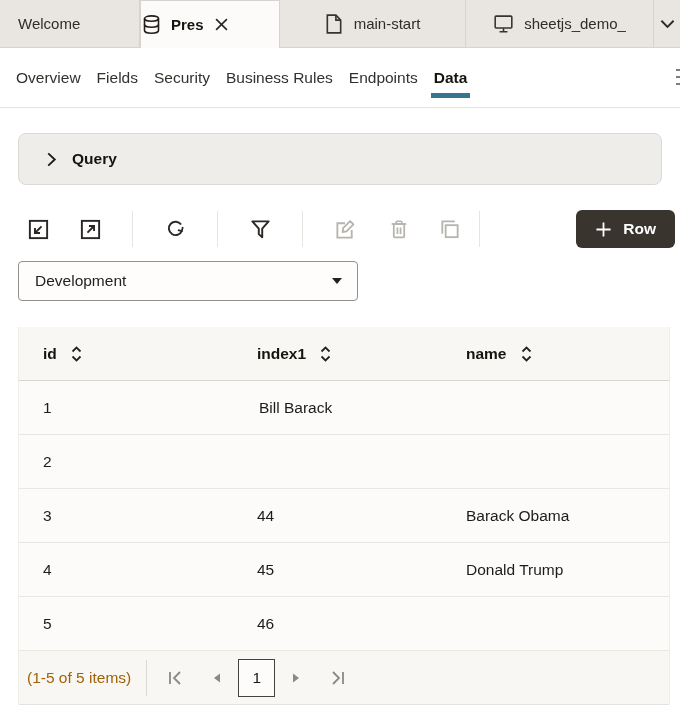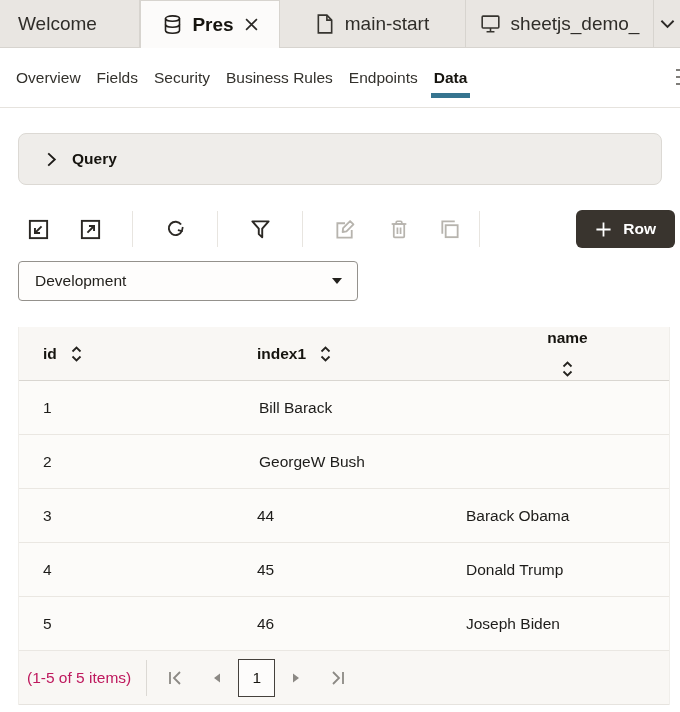--- a/index.html
+++ b/index.html
@@ -1,24 +1,24 @@
 <!DOCTYPE html>
 <html><head>
 <meta charset="utf-8">
 <style>
   * { margin:0; padding:0; box-sizing:border-box; }
   html,body { width:680px; height:712px; background:#fff; overflow:hidden;
     font-family:"Liberation Sans", sans-serif; color:#1d1b19; }
 
   
   .tabbar { display:flex; height:48px; background:#e9e6e2; align-items:stretch; }
-  .tab { display:flex; align-items:center; font-size:19px; color:#2f2d29;
+  .tab { display:flex; align-items:center; font-size:15px; color:#2f2d29;
          border-bottom:1px solid #d7d4cf; cursor:default; }
   .tab.welcome { width:140px; padding-left:18px; border-right:1px solid #d7d4cf; }
-  .tab.active { width:140px; justify-content:center; gap:9px; background:#fcfbfa;
+  .tab.active { width:140px; gap:9px; background:#fcfbfa;
         border:1px solid #d7d4cf; border-bottom:none; font-weight:700; color:#16140f; }
   .tab.t-main { width:186px; justify-content:center; gap:11px; border-right:1px solid #d7d4cf; }
   .tab.t-sheet { width:188px; justify-content:center; gap:10px; border-right:1px solid #d7d4cf; }
   .tab-filler { flex:1; display:flex; align-items:center; justify-content:center;
         border-bottom:1px solid #d7d4cf; }
   .close-x { margin-left:2px; display:flex; align-items:center; }
 
   
   .subnav { position:relative; height:60px; display:flex; align-items:center;
         gap:16px; padding:0 16px; background:#fff; border-bottom:1px solid #e6e3de; }
@@ -58,28 +58,28 @@
         border-right:5.5px solid transparent; border-top:6.5px solid #23211d; }
 
   
   .grid { margin:26px 10px 0 18px; border-left:1px solid #f0eeea;
         border-right:1px solid #f0eeea; }
   .thead, .trow { display:grid; grid-template-columns:222px 207px 1fr;
         align-items:center; height:54px; }
   .thead { background:#f9f7f4; border-bottom:1px solid #d9d6d1; }
   .th { display:flex; align-items:center; gap:13px; font-weight:700;
         font-size:15.5px; color:#16140f; cursor:pointer; }
-  .c1 { padding-left:24px; } .c2 { padding-left:16px; } .c3 { padding-left:18px;flex-direction:column; }
+  .c1 { padding-left:24px; } .c2 { padding-left:16px; } .c3 { padding-left:18px; }
   .trow { background:#fcfbf9; border-bottom:1px solid #eae7e2; cursor:default; }
   .td { font-size:15.5px; color:#1d1c1a; }
 
   
   .tfoot { height:54px; background:#f9f7f4; display:flex; align-items:center;
         padding-left:8px; border-bottom:1px solid #e6e3de; }
-  .pg-summary { font-size:15.5px; color:#be185d; }
+  .pg-summary { font-size:15.5px; color:#a16207; }
   .pg-div { width:1px; height:36px; background:#dcd9d4; margin-left:15px; }
   .pg-btn { width:30px; height:30px; display:flex; align-items:center;
         justify-content:center; background:none; border:none; cursor:pointer; }
   .pg-btn.first { margin-left:13px; } .pg-btn.prev { margin-left:12px; }
   .pg-btn.next { margin-left:6px; } .pg-btn.last { margin-left:12px; }
   .page-box { width:37px; height:38px; margin-left:6px; border:1.5px solid #45413c;
         background:#fdfcfb; display:flex; align-items:center; justify-content:center;
         font-size:15.5px; color:#16140f; cursor:pointer; }
 
   svg { display:block; }
@@ -268,39 +268,37 @@
 
   <div class="tbody">
 
       <div class="trow">
         <div class="td c1">1</div>
         <div class="td c3">Bill Barack</div>
       </div>
 
       <div class="trow">
         <div class="td c1">2</div>
-        <div class="td c3">GeorgeW Bush</div>
       </div>
 
       <div class="trow">
         <div class="td c1">3</div>
         <div class="td c2">44</div>
         <div class="td c3">Barack Obama</div>
       </div>
 
       <div class="trow">
         <div class="td c1">4</div>
         <div class="td c2">45</div>
         <div class="td c3">Donald Trump</div>
       </div>
 
       <div class="trow">
         <div class="td c1">5</div>
         <div class="td c2">46</div>
-        <div class="td c3">Joseph Biden</div>
       </div>
     </div>
 
   <div class="tfoot">
     <span class="pg-summary">(1-5 of 5 items)</span>
     <div class="pg-div"></div>
     <button class="pg-btn first">
       <span>
         <svg width="16" height="16" viewBox="0 0 16 16" fill="none" stroke="#8c8984" stroke-width="1.8">
           <path d="M3 2 V14"></path>

